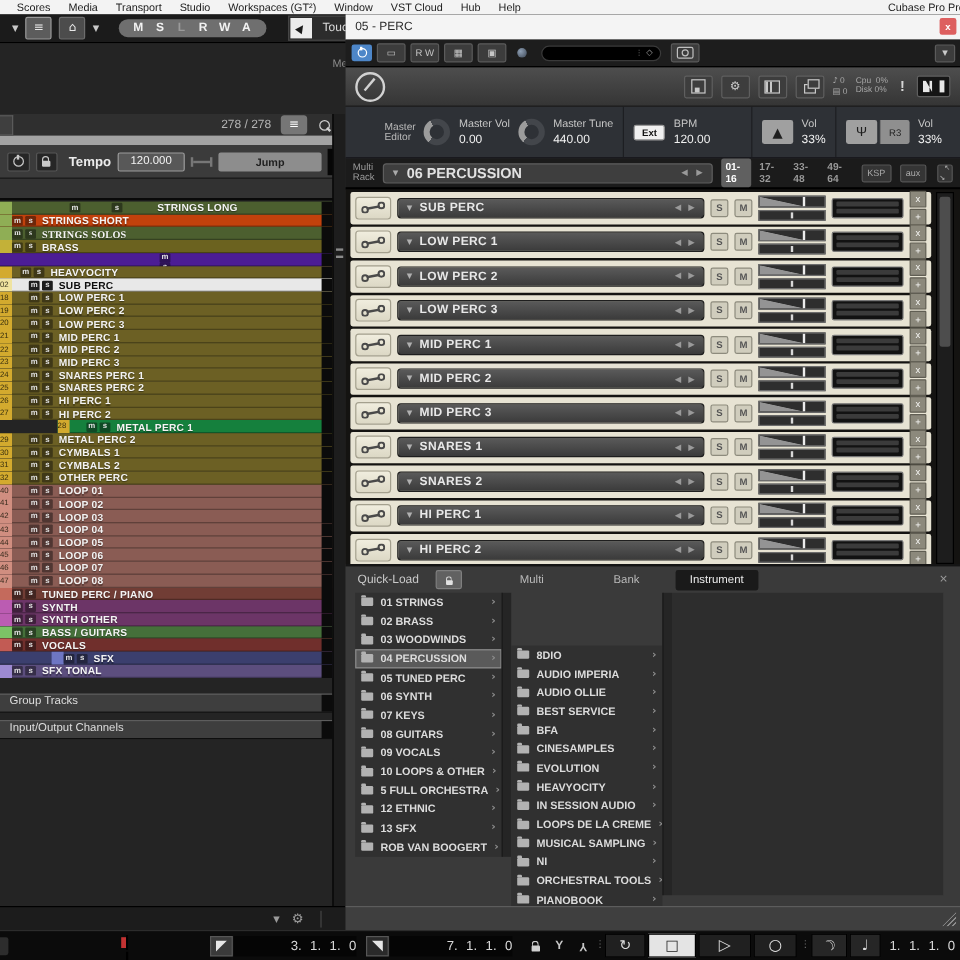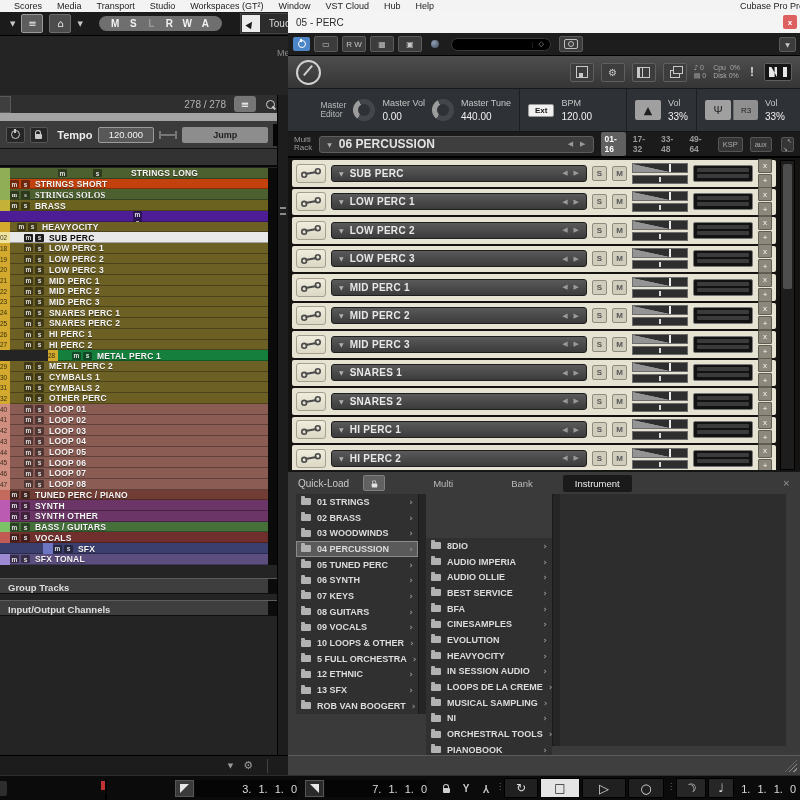--- a/index.html
+++ b/index.html
@@ -61,22 +61,22 @@
   .tnum{width:10px;align-self:stretch;font-size:6.5px;color:rgba(25,22,8,.85);display:flex;align-items:center;overflow:hidden;flex:none;}
   .tind{flex:none;}
   .tbtn{width:9px;height:8px;background:rgba(8,8,8,.45);border-radius:1px;margin-right:2px;flex:none;
     display:flex;align-items:center;justify-content:center;font-size:6.5px;font-weight:bold;color:#e2e2e2;}
   .tname{font-size:8.5px;font-weight:bold;color:#f4f4f4;margin-left:3px;white-space:nowrap;letter-spacing:.2px;
     text-shadow:0 1px 1px rgba(0,0,0,.45);}
   .trow.selected .tname{color:#0d0d0d;text-shadow:none;}
   .trow.selected .tbtn{background:#1d1d1d;}
   .tcap{position:absolute;right:0;top:0;width:9px;height:100%;background:#0b0b0b;}
   .group-bar{position:absolute;left:0;width:277px;height:16px;background:#3e3e3e;border-top:1px solid #5d5d5d;
-    border-bottom:1px solid #0e0e0e;display:flex;align-items:flex-end;padding-left:8px;box-sizing:border-box;
-    font-size:9.5px;font-weight:bold;color:#dedede;}
+    border-bottom:1px solid #0e0e0e;display:flex;align-items:flex-start;padding-left:8px;box-sizing:border-box;
+    font-size:9.5px;font-weight:normal;color:#dedede;}
   .side-col{position:absolute;left:277px;top:59px;width:11px;height:660px;background:#1d1d1d;border-left:1px solid #020202;}
   .side-tick{position:absolute;left:2px;width:6px;height:2px;background:#8a8a8a;}
   .proj-bottom{position:absolute;left:0;top:719px;width:288px;height:20px;background:#1c1c1c;border-top:1px solid #000;
     display:flex;align-items:center;justify-content:flex-end;gap:10px;padding-right:20px;box-sizing:border-box;}
   .proj-bottom .caret{font-size:7px;color:#9a9a9a;}
   .gear{color:#9a9a9a;font-size:11px;}
   .pb-div{width:1px;height:14px;background:#444;margin-left:4px;}
   
   .plugin{position:absolute;left:288px;top:12px;width:512px;height:763px;background:#2d2d2d;z-index:5;}
   .p-titlebar{height:21px;background:#f4f4f4;display:flex;align-items:center;padding-left:8px;position:relative;

